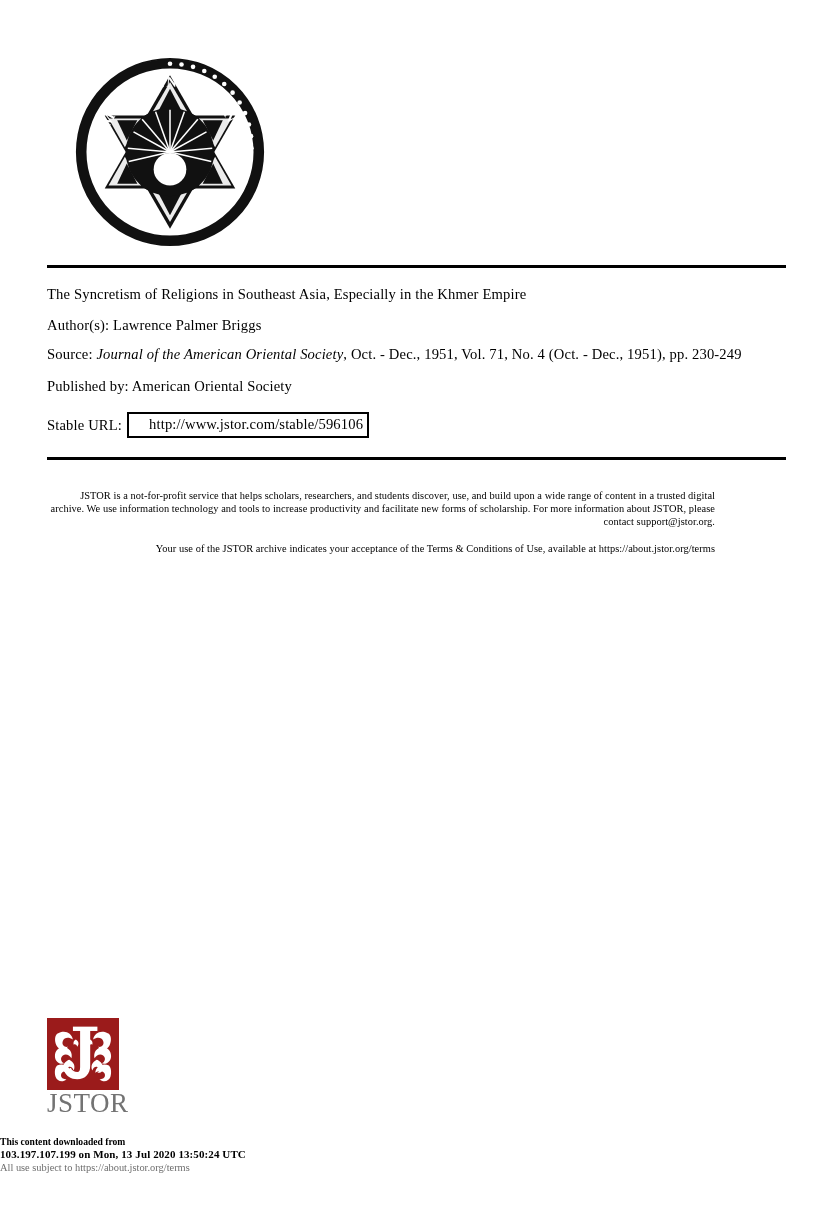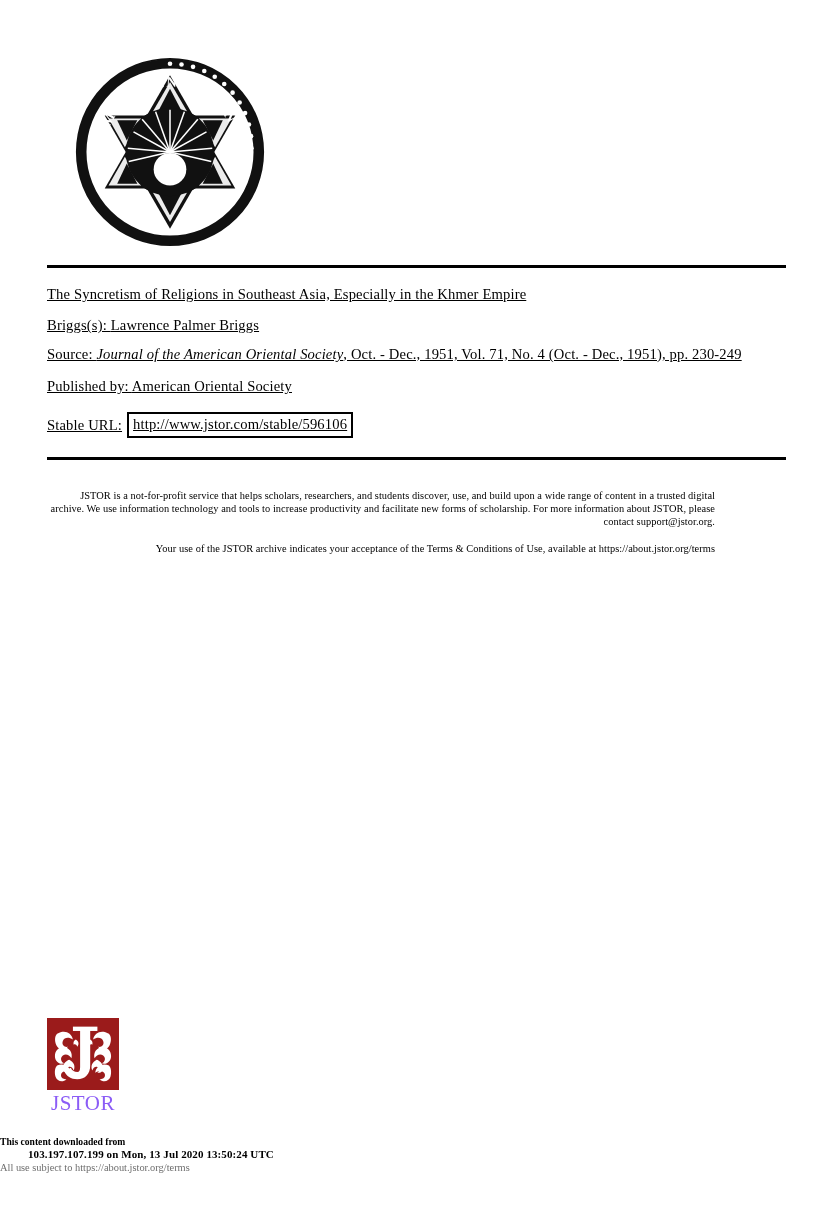--- a/index.html
+++ b/index.html
@@ -36,21 +36,20 @@
   }
   #rule-top { top: 265px; }
   #rule-mid { top: 457px; }
 
   
   #citation {
     position: absolute;
     left: 47px;
     top: 284px;
     width: 722px;
-    text-decoration: underline;
   }
   .cit-line {
     font-size: 14.6px;
     line-height: 20px;
     margin: 0 0 9px 0;
     letter-spacing: .15px;
   }
   #article-title { margin-bottom: 11px; }
   #source-line { margin-bottom: 12px; }
   .ital { font-style: italic; }
@@ -58,21 +57,21 @@
   #stable-url-line {
     margin-bottom: 0;
     display: flex;
     align-items: center;
     margin-top: 16px;
   }
   #stable-url-label { margin-right: 5px; }
   #stable-url-box {
     display: inline-block;
     border: 2px solid #000;
-    padding: 1px 4px 2px 4px;
+    padding: 1px 4px 2px 20px;
     line-height: 19px;
     font-size: 14.6px;
   }
 
   
   #legal {
     position: absolute;
     left: 47px;
     top: 477px;
     width: 668px;
@@ -102,24 +101,24 @@
   }
   #jstor-mark {
     width: 72px;
     height: 72px;
     display: block;
   }
   #jstor-wordmark {
     display: block;
     width: 72px;
     text-align: center;
-    font-size: 21px;
+    font-size: 27px;
     line-height: 26px;
     letter-spacing: .5px;
-    color: #8b5cf6;
+    color: #737373;
     font-family: "Liberation Serif", "DejaVu Serif", serif;
   }
   #collab-text {
     position: absolute;
     left: 85px;
     top: 7px;
     width: 610px;
     font-size: 10.6px;
     line-height: 14px;
   }
@@ -129,21 +128,21 @@
     position: absolute;
     left: 0;
     top: 1136px;
     width: 826px;
   }
   .stamp-line {
     font-size: 9.6px;
     line-height: 12.4px;
     font-weight: bold;
   }
-  #stamp-ip { font-size: 11px; letter-spacing: .1px; margin-left: 28px; }
+  #stamp-ip { font-size: 11px; letter-spacing: .1px; }
   #stamp-terms {
     font-size: 10.4px;
     line-height: 13px;
     font-weight: normal;
     color: #6e6e6e;
   }
 </style>
 </head>
 <body>
 
@@ -267,21 +266,21 @@
 </div>
 
 <div class="rule" id="rule-top"></div>
 <div class="rule" id="rule-mid"></div>
 
 <div id="citation">
 
   <p class="cit-line" id="article-title">The Syncretism of Religions in Southeast Asia, Especially in the Khmer Empire</p>
 
   <p class="cit-line" id="author-line">
-    <span>Briggs(s): </span><span>Lawrence Palmer Briggs</span>
+    <span>Author(s): </span><span>Lawrence Palmer Briggs</span>
   </p>
 
   <p class="cit-line" id="source-line">
     <span>Source: </span><span class="ital">Journal of the American Oriental Society</span><span>, Oct. - Dec., 1951, Vol. 71, No. 4 (Oct. - Dec., 1951), pp. 230-249</span>
   </p>
 
   <p class="cit-line" id="publisher-line">
     <span>Published by: </span><span>American Oriental Society</span>
   </p>
 

